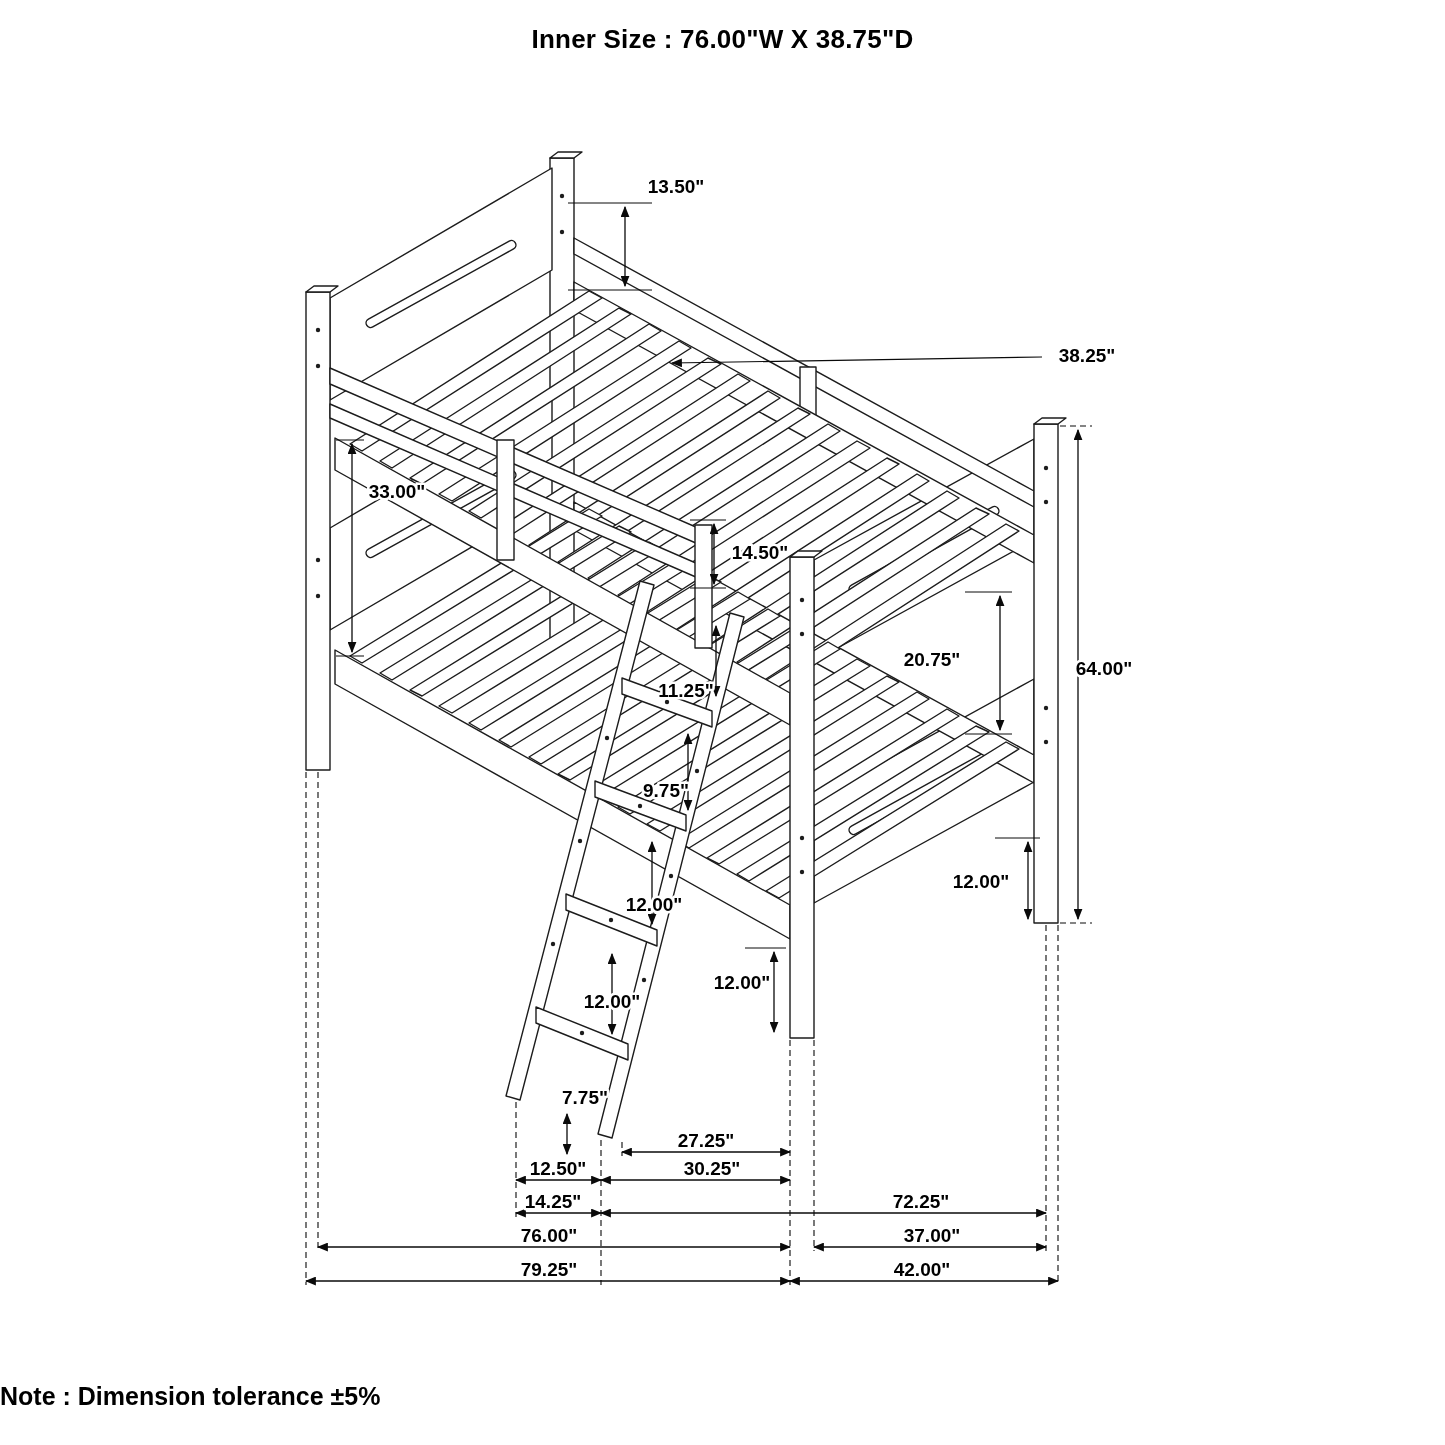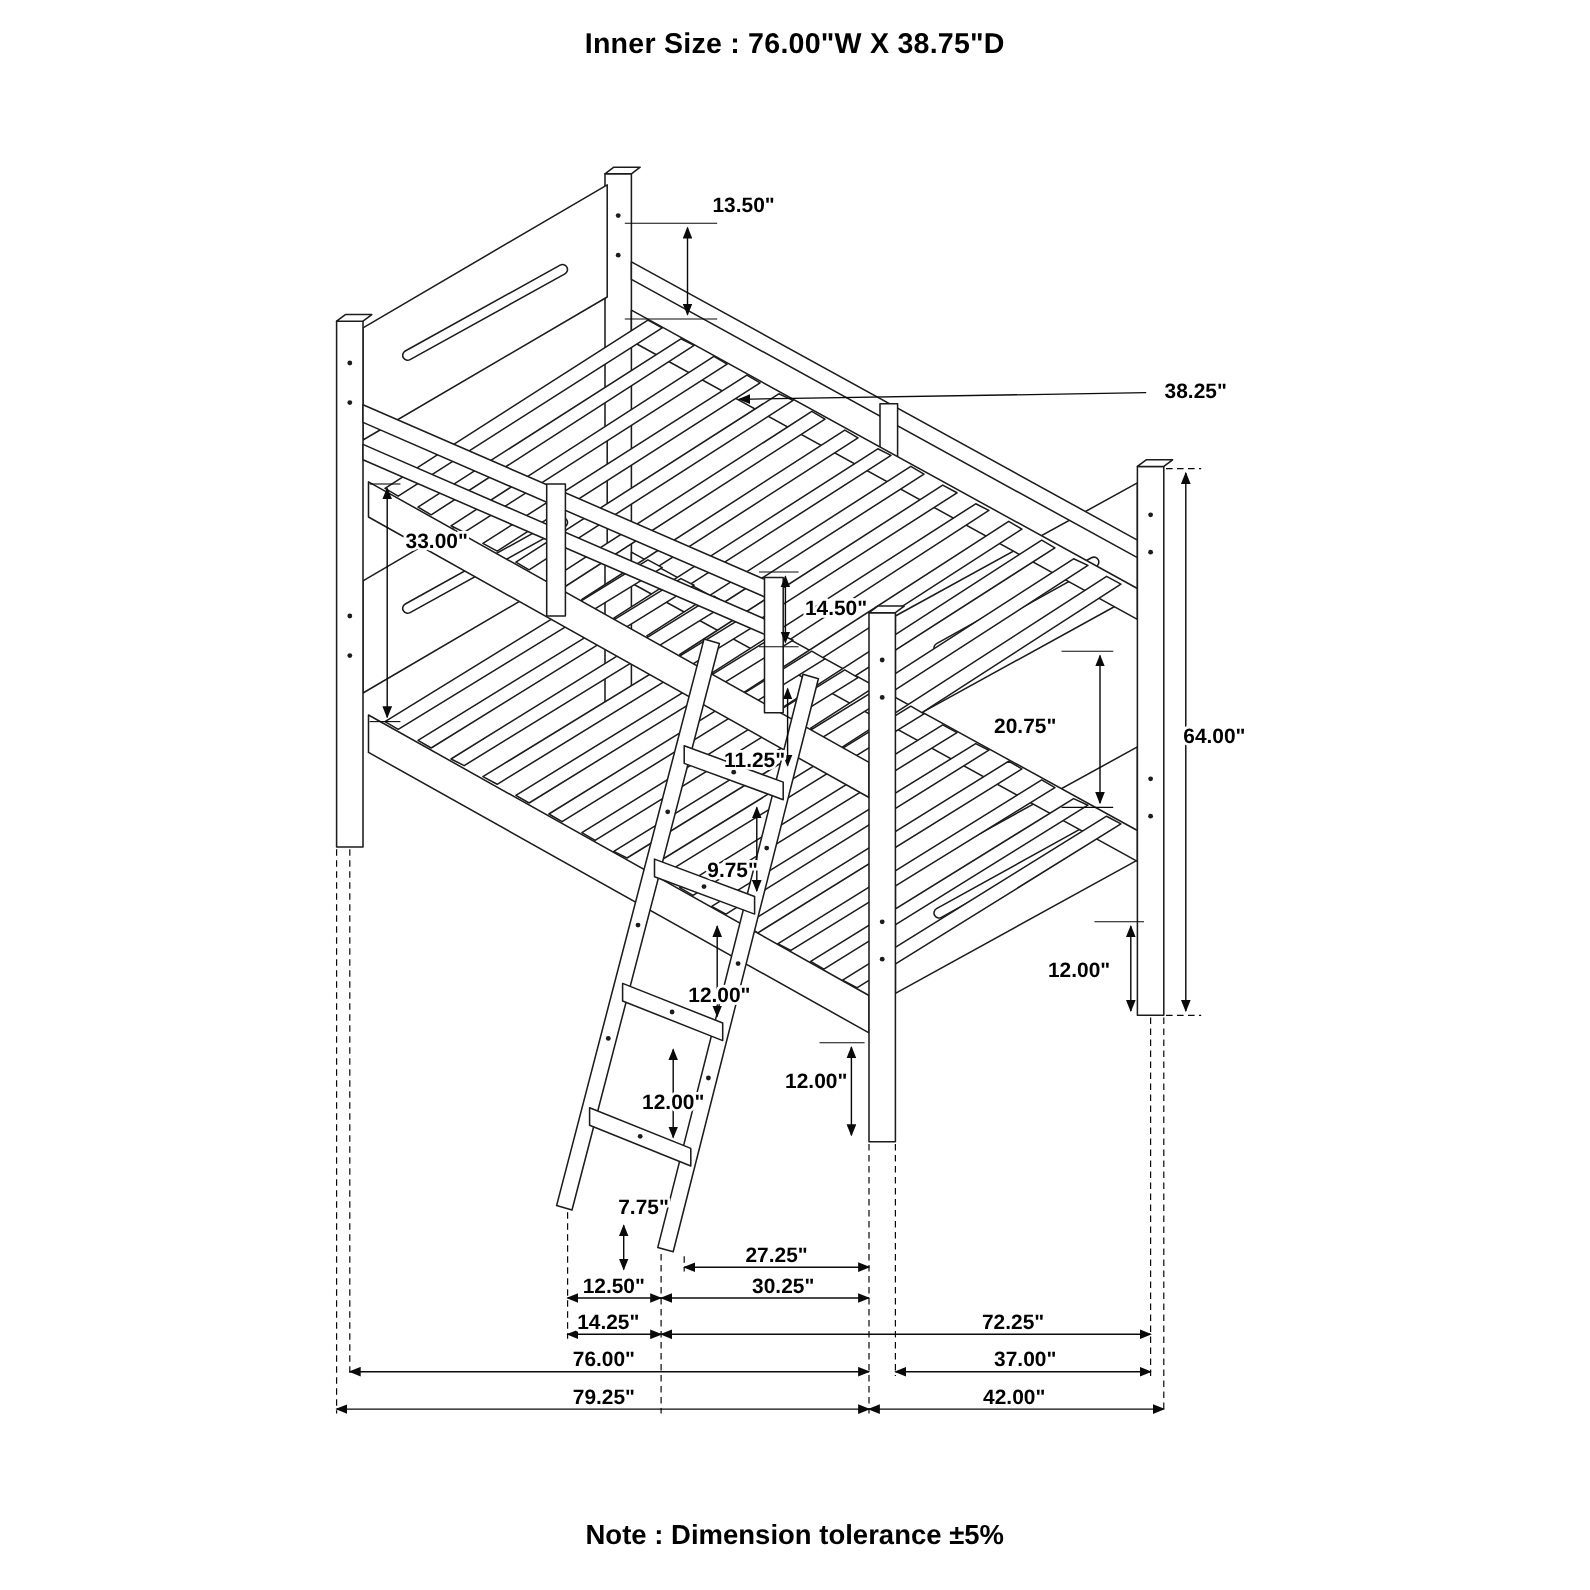--- a/index.html
+++ b/index.html
@@ -1,20 +1,20 @@
 <!DOCTYPE html>
 <html><head>
 <meta charset="utf-8">
 <style>
   html,body{margin:0;padding:0;background:#fff;}
   body{width:1445px;height:1445px;font-family:"Liberation Sans",sans-serif;}
   .canvas{position:relative;width:1445px;height:1445px;background:#fff;overflow:hidden;}
   .title{position:absolute;top:24px;left:0;width:100%;text-align:center;
          font-size:26px;font-weight:bold;color:#000;letter-spacing:.2px;}
-  .note{position:absolute;top:1382px;left:0;width:100%;text-align:center;
+  .note{position:absolute;top:1382px;left:0;width:100%;text-align:left;
         font-size:25px;font-weight:bold;color:#000;}
   svg.drawing{position:absolute;left:0;top:0;width:1445px;height:1445px;}
   .ln{fill:#fff;stroke:#1c1c1c;stroke-width:1.4;stroke-linejoin:round;}
   .dot{fill:#1c1c1c;stroke:none;}
   .dim{stroke:#0a0a0a;stroke-width:1.3;fill:none;marker-start:url(#ah);marker-end:url(#ah);}
   .leader{stroke:#0a0a0a;stroke-width:1.2;fill:none;marker-end:url(#ah);}
   .ext{stroke:#0a0a0a;stroke-width:1.1;stroke-dasharray:6 4;fill:none;}
   .tick{stroke:#0a0a0a;stroke-width:1;fill:none;}
   .dimtxt{font-family:"Liberation Sans",sans-serif;font-size:19px;font-weight:bold;fill:#000;
           text-anchor:middle;paint-order:stroke;stroke:#fff;stroke-width:5px;stroke-linejoin:round;}

